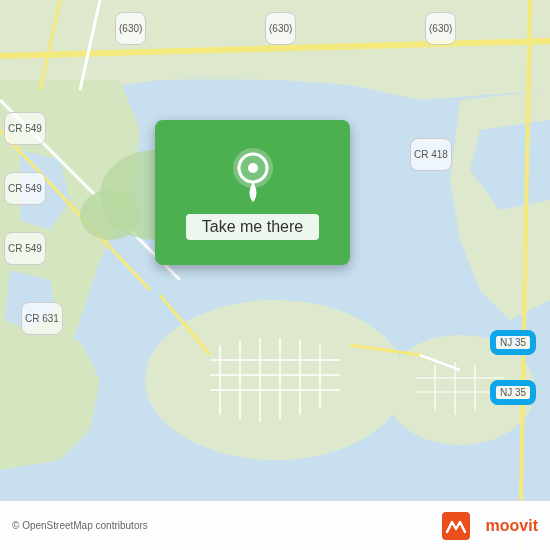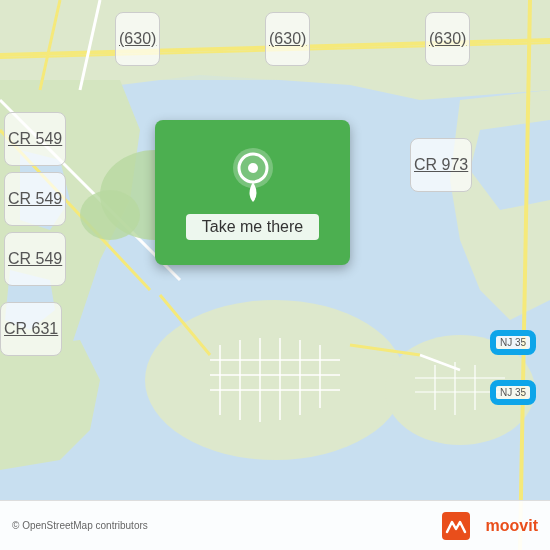--- a/index.html
+++ b/index.html
@@ -9,28 +9,27 @@
       width: 550px;
       height: 550px;
       position: relative;
       overflow: hidden;
       background-color: #d4e8f0;
     }
 
     
     .road-label {
       position: absolute;
-      font-size: 16px;
+      font-size: 10px;
       color: #555;
       background: rgba(255,255,255,0.7);
-      padding: 17px 3px;
+      padding: 10px 3px;
       border-radius: 8px;
       border: 1px solid #ccc;
       white-space: nowrap;
-      text-decoration: underline;
     }
 
     
     .nj-label {
       position: absolute;
       font-size: 10px;
       color: #555;
       background: rgba(255,255,255,0.7);
       padding: 1px 4px;
       border-radius: 8px;
@@ -178,22 +177,22 @@
     <line x1="100" y1="0" x2="80" y2="90" stroke="#ffffff" stroke-width="3"></line>
     <line x1="60" y1="0" x2="40" y2="90" stroke="#f5e97a" stroke-width="3"></line>
 
     <ellipse cx="155" cy="195" rx="55" ry="45" fill="#b8d8a0" opacity="0.8"></ellipse>
     <ellipse cx="110" cy="215" rx="30" ry="25" fill="#b8d8a0" opacity="0.8"></ellipse>
   </svg>
 
   <div class="road-label" style="left:4px;top:112px">CR 549</div>
   <div class="road-label" style="left:4px;top:172px">CR 549</div>
   <div class="road-label" style="left:4px;top:232px">CR 549</div>
-  <div class="road-label" style="left:0;top:302px">CR 631</div>
-  <div class="road-label" style="left:410px;top:138px">CR 973</div>
+  <div class="road-label" style="left:21px;top:302px">CR 631</div>
+  <div class="road-label" style="left:410px;top:138px">CR 418</div>
   <div class="road-label" style="left:115px;top:12px">(630)</div>
   <div class="road-label" style="left:265px;top:12px">(630)</div>
   <div class="road-label" style="left:425px;top:12px">(630)</div>
   <div class="nj-label" style="left:490px;top:380px">NJ 35</div>
   <div class="nj-label" style="left:490px;top:330px">NJ 35</div>
 
   <div class="action-card">
 
     <svg class="pin-icon" viewBox="0 0 50 60" xmlns="http://www.w3.org/2000/svg">
       <circle cx="25" cy="22" r="20" fill="white" opacity="0.25"></circle>

